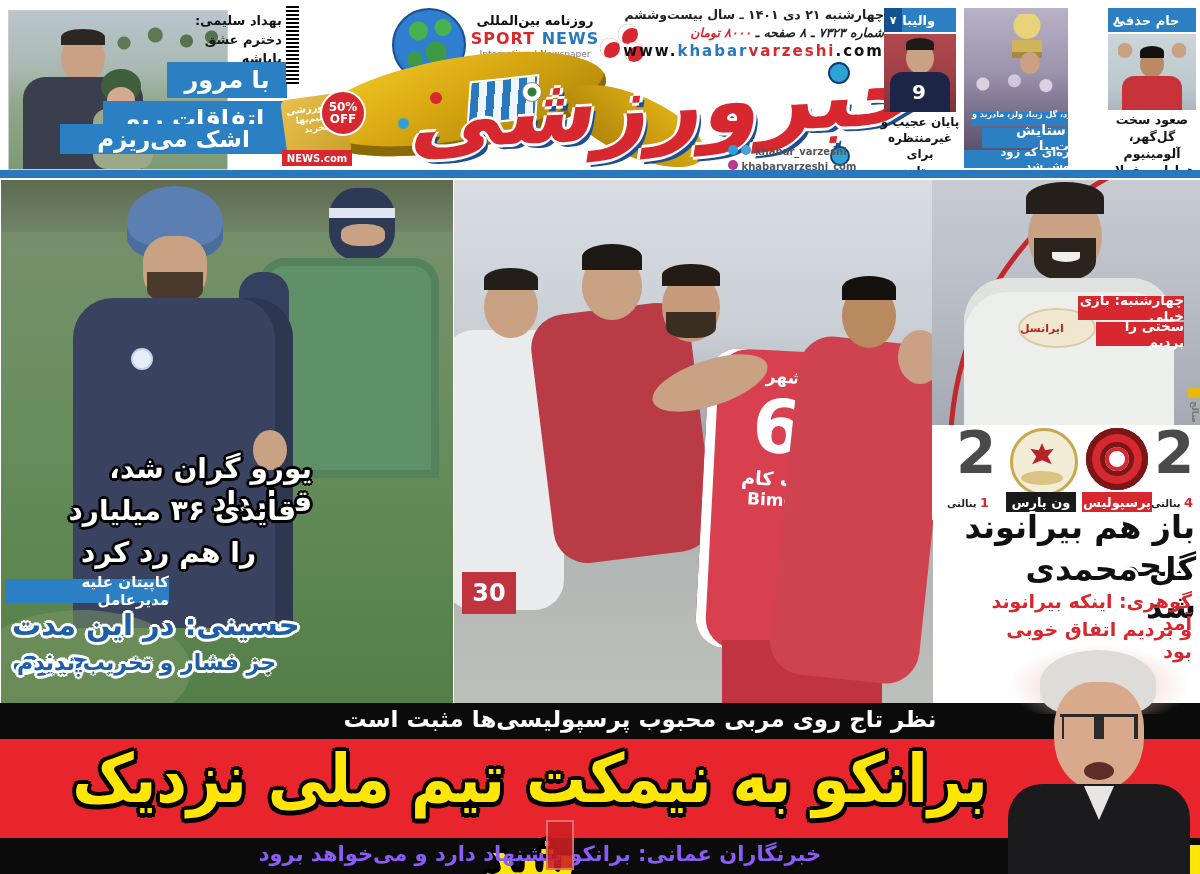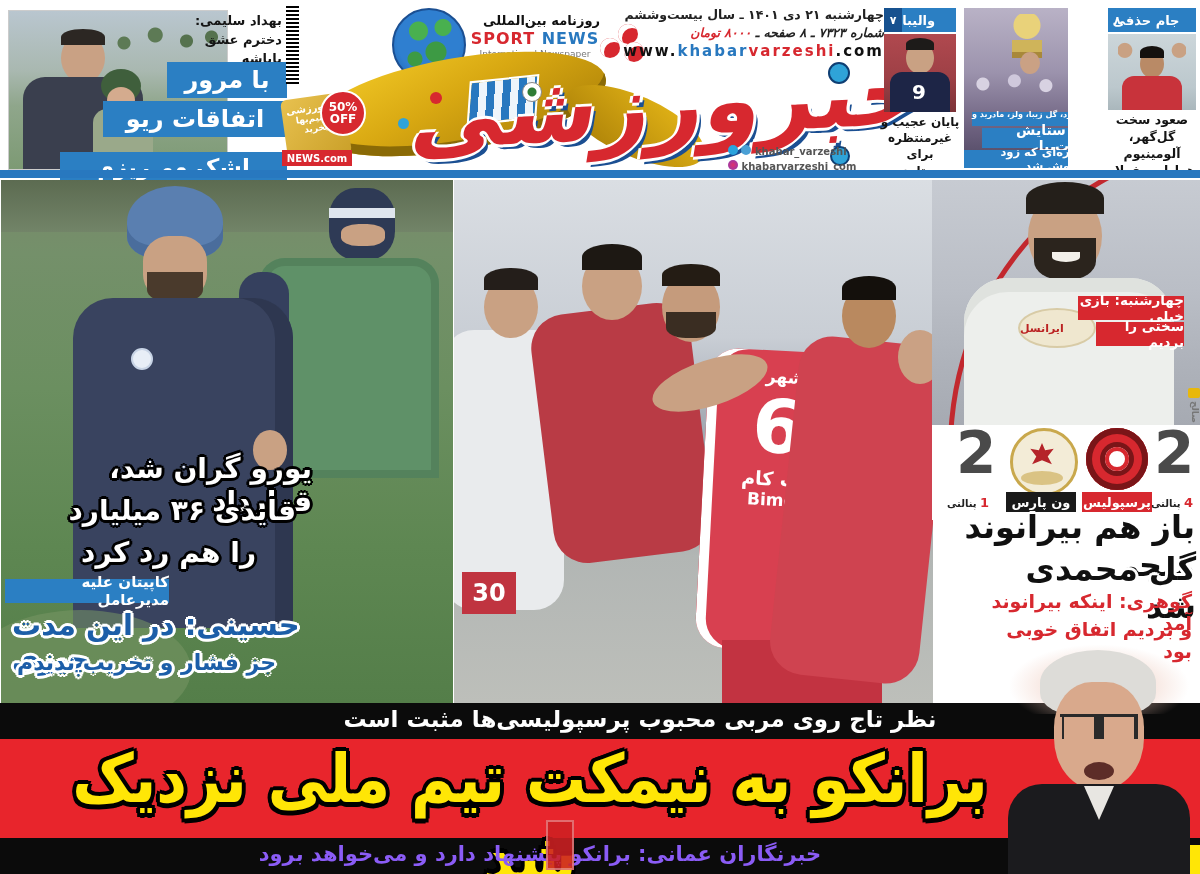--- a/index.html
+++ b/index.html
@@ -55,37 +55,37 @@
       <div>دخترم عشق</div>
       <div>باباشه</div>
     </div>
 
     <div class="abs bluebox" style="left:167px;top:62px;width:120px;height:36px;font-size:24px;">
       <span>با مرور</span>
     </div>
     <div class="abs bluebox" style="left:103px;top:101px;width:184px;height:36px;font-size:24px;">
       <span>اتفاقات ریو</span>
     </div>
-    <div class="abs bluebox" style="left:60px;top:152px;width:227px;height:30px;font-size:23px;">
+    <div class="abs bluebox" style="left:60px;top:124px;width:227px;height:30px;font-size:23px;">
       <span>اشک می‌ریزم</span>
     </div>
 
     <div class="abs" style="left:286px;top:6px;width:13px;height:78px;background:
            repeating-linear-gradient(0deg,#000 0 2px,#fff 2px 4px);"></div>
 
     <div class="abs circ" style="left:392px;top:8px;width:70px;height:70px;background:
            radial-gradient(circle at 35% 30%,#49b04f 0 9px,transparent 10px),
            radial-gradient(circle at 70% 25%,#49b04f 0 8px,transparent 9px),
            radial-gradient(circle at 60% 60%,#3d9a44 0 10px,transparent 11px),
            radial-gradient(circle at 30% 70%,#3d9a44 0 7px,transparent 8px),
            radial-gradient(circle at 50% 45%,#2f7fd0 0 60%,#1b5fae 100%);
            border:2px solid #1b4f92;"></div>
 
     <div class="abs" style="left:470px;top:13px;width:130px;text-align:center;line-height:1.25;">
-      <div class="b" style="font-size:13px;color:#111;text-align:right;">روزنامه بین‌المللی</div>
+      <div class="b" style="font-size:13px;color:#111;">روزنامه بین‌المللی</div>
       <div class="ltr b" style="font-size:16px;letter-spacing:1px;">
         <span style="color:#d7282f;">SPORT</span>
         <span style="color:#2878bf;">NEWS</span>
       </div>
       <div class="ltr" style="font-size:9px;color:#777;">International Newspaper</div>
     </div>
 
     <div class="abs" style="left:308px;top:58px;width:300px;height:92px;border-radius:50%;
            background:linear-gradient(160deg,#f3ca27 0%,#d8a812 45%,#a97e07 100%);
            transform:rotate(-10deg);box-shadow:inset 0 -10px 0 #8a6a06;"></div>

